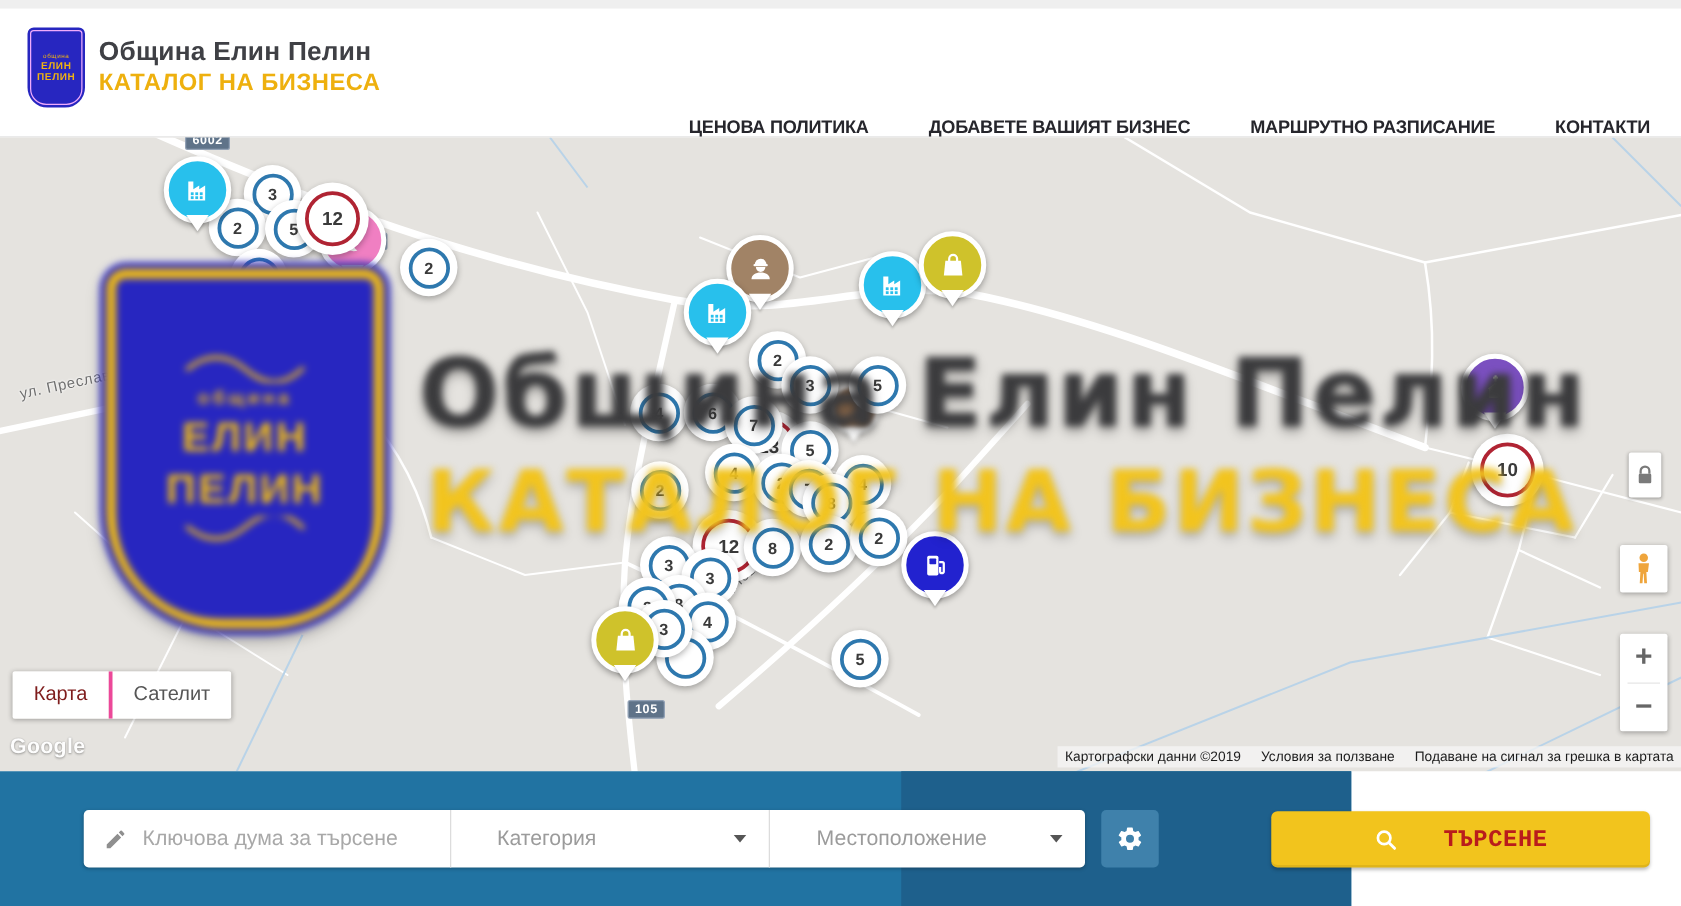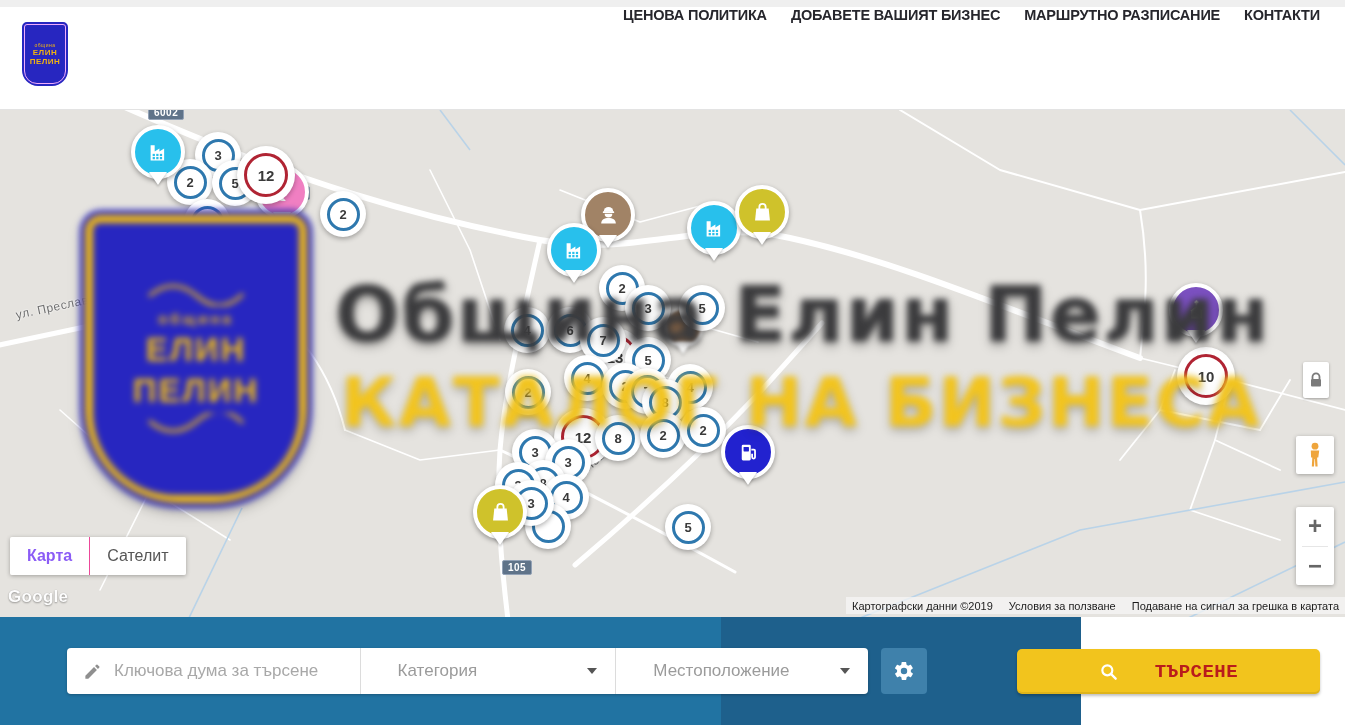--- a/index.html
+++ b/index.html
@@ -11,21 +11,21 @@
   #header{position:absolute;left:0;top:7px;width:100%;height:103px;background:#fff;border-bottom:1px solid #e3e3e3;box-sizing:border-box;}
   .logo-wrap{position:absolute;left:22px;top:15px;display:flex;align-items:center;gap:11px;cursor:pointer;}
   .crest{background:#2726c0;border:2px solid #2726c0;position:relative;display:flex;flex-direction:column;align-items:center;justify-content:center;}
   .crest-inner{border:1px solid #f0abfc;display:flex;flex-direction:column;align-items:center;justify-content:center;width:100%;height:100%;box-sizing:border-box;}
   .crest-sm{width:42px;height:60px;border-radius:5px 5px 16px 16px;}
   .crest-sm .crest-inner{border-radius:3px 3px 13px 13px;}
   .crest-sm .c-top{font-size:5px;color:#f0b312;letter-spacing:.5px;}
   .crest-sm .c-name{font-size:8px;font-weight:bold;color:#f0b312;line-height:9px;letter-spacing:.5px;}
   .logo-text .t1{font-size:21px;font-weight:bold;color:#3f4045;letter-spacing:.2px;}
   .logo-text .t2{font-size:19px;font-weight:bold;color:#eeb00e;letter-spacing:.4px;margin-top:2px;}
-  #nav{position:absolute;right:25px;top:0;height:103px;display:flex;align-items:flex-start;gap:24px;}
+  #nav{position:absolute;right:25px;top:0;height:103px;display:flex;align-items:flex-end;gap:48px;}
   .nav-item{font-size:14.5px;font-weight:bold;color:#26262c;letter-spacing:-.2px;cursor:pointer;white-space:nowrap;}
 
   
   #map{position:absolute;left:0;top:110px;width:1345px;height:507px;background:#e5e3df;overflow:hidden;}
   #roads{position:absolute;left:0;top:0;z-index:1;}
   .road-badge{position:absolute;z-index:2;background:#5f7389;border:1px solid #93a2b6;color:#fff;font-size:10px;font-weight:bold;padding:1px 5px;border-radius:2px;letter-spacing:.5px;}
   .street-label{position:absolute;z-index:2;color:#6f6f6f;font-size:12px;letter-spacing:.6px;text-shadow:0 0 2px #fff,0 0 2px #fff;transform-origin:left center;white-space:nowrap;}
   #markers{position:absolute;left:0;top:0;width:100%;height:100%;z-index:3;}
 
   .cluster{position:absolute;transform:translate(-50%,-50%);width:46px;height:46px;background:#fff;border-radius:50%;box-shadow:0 2px 5px rgba(0,0,0,.3);display:flex;align-items:center;justify-content:center;cursor:pointer;}
@@ -46,22 +46,22 @@
   .crest-big{position:absolute;left:0;top:0;width:212px;height:278px;border-radius:16px 16px 95px 95px;border:5px solid #f1bd13;box-shadow:0 0 0 5px #2726c0, 0 6px 14px rgba(0,0,0,.45);}
   .crest-big .crest-inner{border:3px solid #f1bd13;border-radius:10px 10px 86px 86px;gap:4px;}
   .crest-big .c-top{font-size:15px;font-weight:bold;color:#f1bd13;letter-spacing:3px;}
   .crest-big .c-name{font-size:33px;font-weight:bold;color:#f1bd13;line-height:37px;letter-spacing:2px;}
   .wm-title{position:absolute;left:250px;top:55px;font-family:"DejaVu Sans",sans-serif;font-size:76px;font-weight:bold;color:#3b3b3d;letter-spacing:2px;white-space:nowrap;text-shadow:0 4px 8px rgba(0,0,0,.35);}
   .wm-subtitle{position:absolute;left:256px;top:148px;font-family:"DejaVu Sans",sans-serif;font-size:68px;font-weight:bold;color:#f2c41e;letter-spacing:2px;white-space:nowrap;text-shadow:0 4px 8px rgba(0,0,0,.3);}
 
   
   #type-control{position:absolute;left:10px;top:427px;z-index:70;display:flex;box-shadow:0 1px 4px rgba(0,0,0,.3);border-radius:2px;overflow:hidden;}
   .type-btn{height:38px;background:#fff;display:flex;align-items:center;padding:0 17px;font-size:16px;cursor:pointer;}
-  .type-btn.active{font-weight:bold;color:#8b5cf6;}
-  .type-btn.inactive{color:#565656;border-left:1px solid #ec4899;}
+  .type-btn.active{font-weight:normal;color:#7f1d1d;}
+  .type-btn.inactive{color:#565656;border-left:3px solid #ec4899;}
   #google-logo{position:absolute;left:8px;top:477px;z-index:70;font-size:17px;font-weight:bold;color:#fff;letter-spacing:.3px;text-shadow:0 1px 2px rgba(0,0,0,.35),0 0 1px rgba(0,0,0,.25);opacity:.95;}
   #attribution{position:absolute;right:0;top:487px;z-index:70;display:flex;align-items:center;height:17px;background:rgba(245,245,245,.75);font-size:11px;color:#1c1c1c;padding:0 6px;gap:16px;white-space:nowrap;}
   #attribution span{cursor:default;}
   #attribution .link{cursor:pointer;text-align:center;}
   #lock-btn{position:absolute;left:1303px;top:252px;z-index:70;width:26px;height:36px;background:#fff;border-radius:2px;box-shadow:0 1px 3px rgba(0,0,0,.3);display:flex;align-items:center;justify-content:center;cursor:pointer;}
   #pegman-btn{position:absolute;left:1296px;top:326px;z-index:70;width:38px;height:38px;background:#fff;border-radius:2px;box-shadow:0 1px 4px rgba(0,0,0,.3);display:flex;align-items:center;justify-content:center;cursor:grab;}
   #zoom-ctrl{position:absolute;left:1296px;top:397px;z-index:70;width:38px;height:78px;background:#fff;border-radius:2px;box-shadow:0 1px 4px rgba(0,0,0,.3);display:flex;flex-direction:column;}
   .zoom-btn{flex:1;display:flex;align-items:center;justify-content:center;font-size:24px;color:#666;cursor:pointer;font-weight:bold;}
   #zoom-divider{height:1px;background:#e6e6e6;margin:0 6px;}
 
@@ -96,20 +96,22 @@
   <div id="header">
     <div class="logo-wrap">
       <div class="crest crest-sm">
         <div class="crest-inner">
           <div class="c-top">община</div>
           <div class="c-name">ЕЛИН</div>
           <div class="c-name">ПЕЛИН</div>
         </div>
       </div>
       <div class="logo-text">
+        <div class="t1">Община Елин Пелин</div>
+        <div class="t2">КАТАЛОГ НА БИЗНЕСА</div>
       </div>
     </div>
     <div id="nav">
       <div class="nav-item">ЦЕНОВА ПОЛИТИКА</div>
       <div class="nav-item">ДОБАВЕТЕ ВАШИЯТ БИЗНЕС</div>
       <div class="nav-item">МАРШРУТНО РАЗПИСАНИЕ</div>
       <div class="nav-item">КОНТАКТИ</div>
     </div>
   </div>
 

